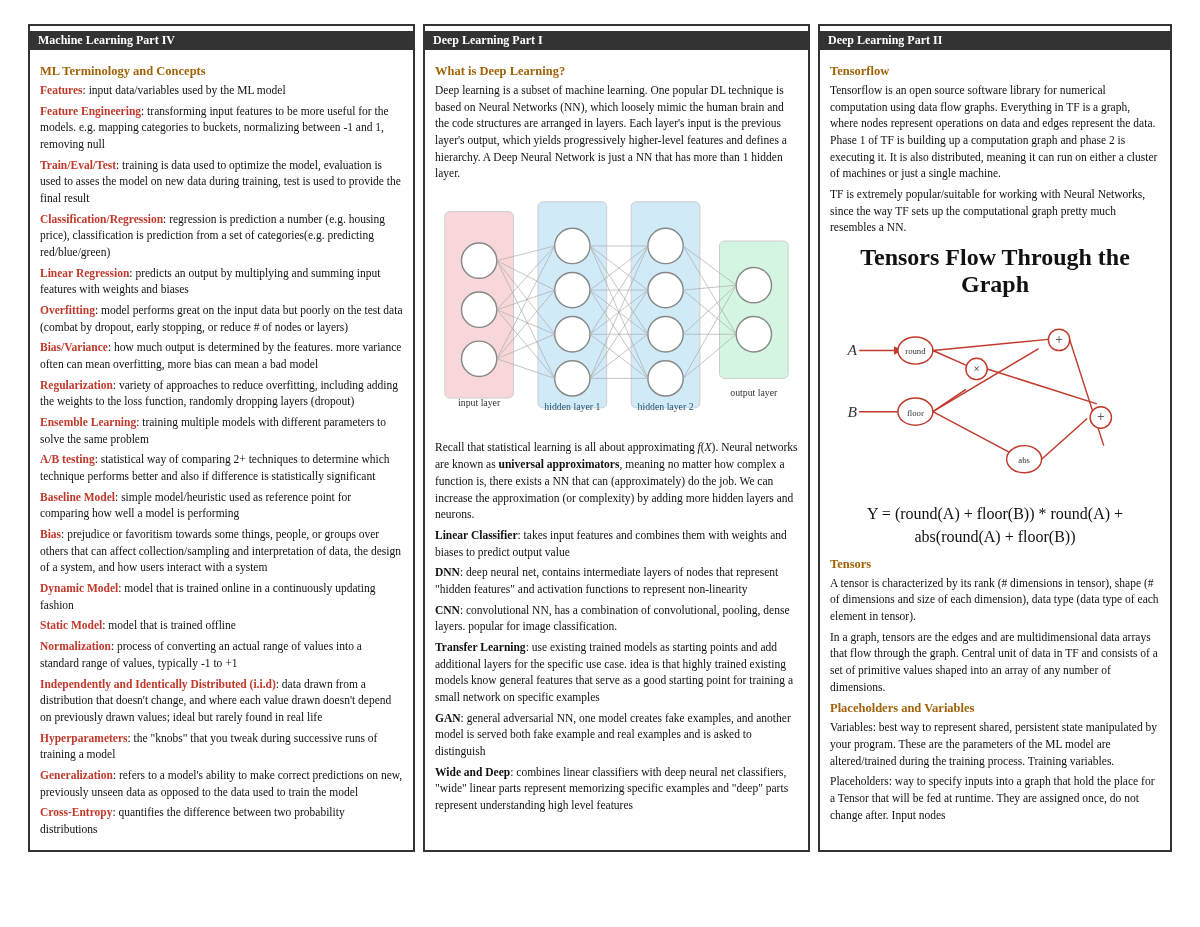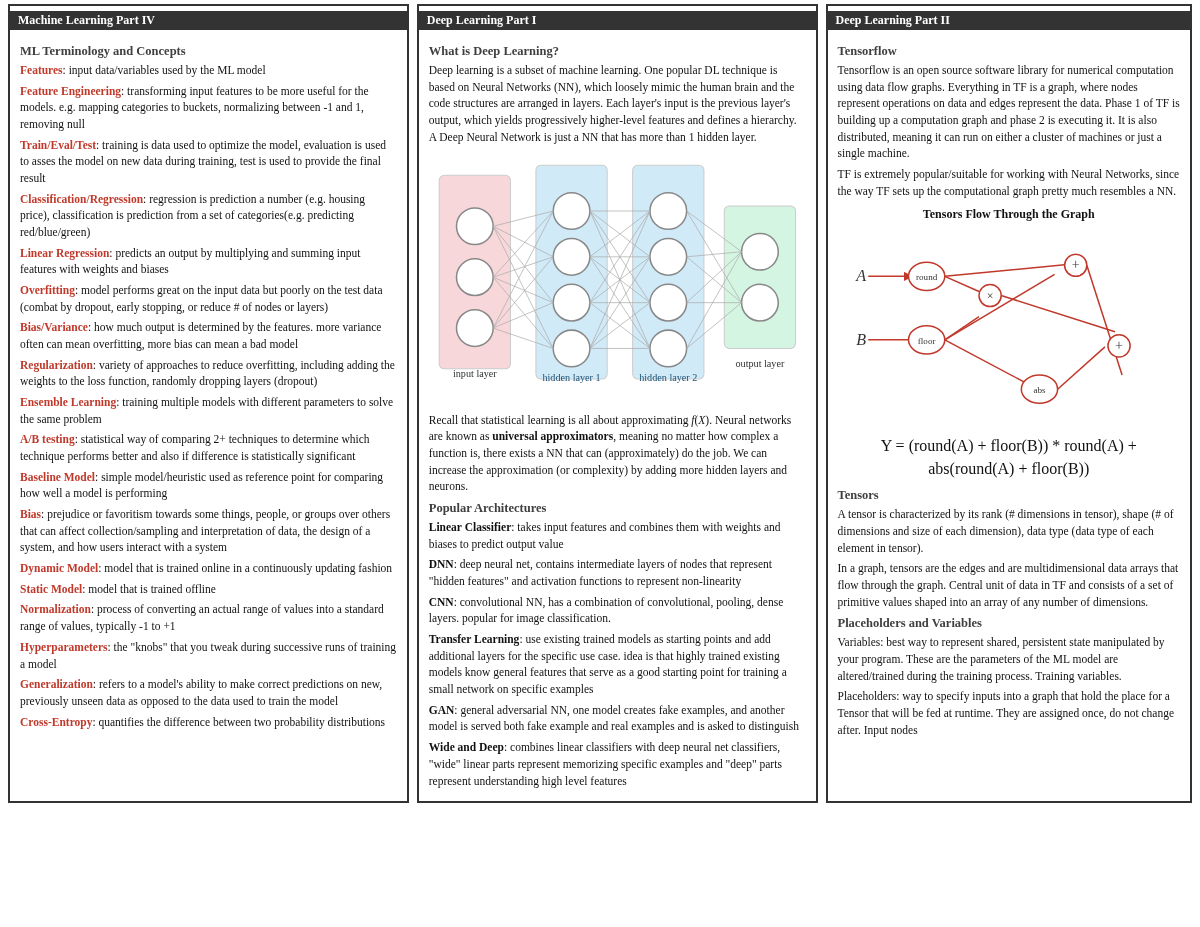--- a/index.html
+++ b/index.html
@@ -8,42 +8,42 @@
       font-family: 'Times New Roman', Times, serif;
       font-size: 11.5px;
       color: #111;
       width: 1200px;
       min-height: 927px;
     }
     .page-container {
       display: flex;
       flex-direction: row;
       gap: 0;
-      padding: 4px;
+      padding: 24px;
       width: 1200px;
     }
     .panel {
       border: 2px solid #333;
       padding: 8px 10px;
       flex: 1;
       margin: 0 4px;
       position: relative;
     }
     .panel-title-bar {
       background: #333;
       color: #fff;
       font-weight: bold;
       font-size: 12px;
       padding: 2px 8px;
       margin: -8px -10px 8px -10px;
       display: inline-block;
       width: calc(100% + 20px);
     }
     .section-heading {
-      color: #404040;
+      color: #a16207;
       font-weight: bold;
       font-size: 12.5px;
       margin-top: 6px;
       margin-bottom: 3px;
     }
     .term {
       color: #c0392b;
       font-weight: bold;
       margin-top: 38px;
     }
@@ -57,21 +57,21 @@
     }
 
     
     .tf-graph {
       width: 100%;
       margin: 8px 0;
       text-align: center;
     }
     .tf-title {
       font-family: 'Georgia', serif;
-      font-size: 12px;
+      font-size: 24px;
       font-weight: bold;
       margin-bottom: 4px;
     }
   </style>
 </head>
 <body>
 
 <div class="page-container">
 
   <div class="panel" style="flex:1.1;">
@@ -86,20 +86,21 @@
     <p><span class="term">Overfitting</span>: model performs great on the input data but poorly on the test data (combat by dropout, early stopping, or reduce # of nodes or layers)</p>
     <p><span class="term">Bias/Variance</span>: how much output is determined by the features. more variance often can mean overfitting, more bias can mean a bad model</p>
     <p><span class="term">Regularization</span>: variety of approaches to reduce overfitting, including adding the weights to the loss function, randomly dropping layers (dropout)</p>
     <p><span class="term">Ensemble Learning</span>: training multiple models with different parameters to solve the same problem</p>
     <p><span class="term">A/B testing</span>: statistical way of comparing 2+ techniques to determine which technique performs better and also if difference is statistically significant</p>
     <p><span class="term">Baseline Model</span>: simple model/heuristic used as reference point for comparing how well a model is performing</p>
     <p><span class="term">Bias</span>: prejudice or favoritism towards some things, people, or groups over others that can affect collection/sampling and interpretation of data, the design of a system, and how users interact with a system</p>
     <p><span class="term">Dynamic Model</span>: model that is trained online in a continuously updating fashion</p>
     <p><span class="term">Static Model</span>: model that is trained offline</p>
     <p><span class="term">Normalization</span>: process of converting an actual range of values into a standard range of values, typically -1 to +1</p>
+    <p><span class="term">Independently and Identically Distributed (i.i.d)</span>: data drawn from a distribution that doesn't change, and where each value drawn doesn't depend on previously drawn values; ideal but rarely found in real life</p>
     <p><span class="term">Hyperparameters</span>: the "knobs" that you tweak during successive runs of training a model</p>
     <p><span class="term">Generalization</span>: refers to a model's ability to make correct predictions on new, previously unseen data as opposed to the data used to train the model</p>
     <p><span class="term">Cross-Entropy</span>: quantifies the difference between two probability distributions</p>
   </div>
 
   <div class="panel" style="flex:1.1;">
     <div class="panel-title-bar">Deep Learning Part I</div>
     <div class="section-heading">What is Deep Learning?</div>
     <p>Deep learning is a subset of machine learning. One popular DL technique is based on Neural Networks (NN), which loosely mimic the human brain and the code structures are arranged in layers. Each layer's input is the previous layer's output, which yields progressively higher-level features and defines a hierarchy. A Deep Neural Network is just a NN that has more than 1 hidden layer.</p>
 
@@ -175,21 +176,20 @@
 
         <text x="45" y="218" text-anchor="middle" font-size="10" fill="#333" font-family="Times New Roman">input layer</text>
         <text x="140" y="222" text-anchor="middle" font-size="10" fill="#1a5276" font-family="Times New Roman">hidden layer 1</text>
         <text x="235" y="222" text-anchor="middle" font-size="10" fill="#1a5276" font-family="Times New Roman">hidden layer 2</text>
         <text x="325" y="208" text-anchor="middle" font-size="10" fill="#333" font-family="Times New Roman">output layer</text>
       </svg>
     </div>
 
     <p>Recall that statistical learning is all about approximating <i>f</i>(<i>X</i>). Neural networks are known as <b>universal approximators</b>, meaning no matter how complex a function is, there exists a NN that can (approximately) do the job. We can increase the approximation (or complexity) by adding more hidden layers and neurons.</p>
 
-    <div class="section-heading">Popular Architectures</div>
 
     <p><b>Linear Classifier</b>: takes input features and combines them with weights and biases to predict output value</p>
     <p><b>DNN</b>: deep neural net, contains intermediate layers of nodes that represent "hidden features" and activation functions to represent non-linearity</p>
     <p><b>CNN</b>: convolutional NN, has a combination of convolutional, pooling, dense layers. popular for image classification.</p>
     <p><b>Transfer Learning</b>: use existing trained models as starting points and add additional layers for the specific use case. idea is that highly trained existing models know general features that serve as a good starting point for training a small network on specific examples</p>
     <p><b>GAN</b>: general adversarial NN, one model creates fake examples, and another model is served both fake example and real examples and is asked to distinguish</p>
     <p><b>Wide and Deep</b>: combines linear classifiers with deep neural net classifiers, "wide" linear parts represent memorizing specific examples and "deep" parts represent understanding high level features</p>
   </div>
 
   <div class="panel" style="flex:1;">

